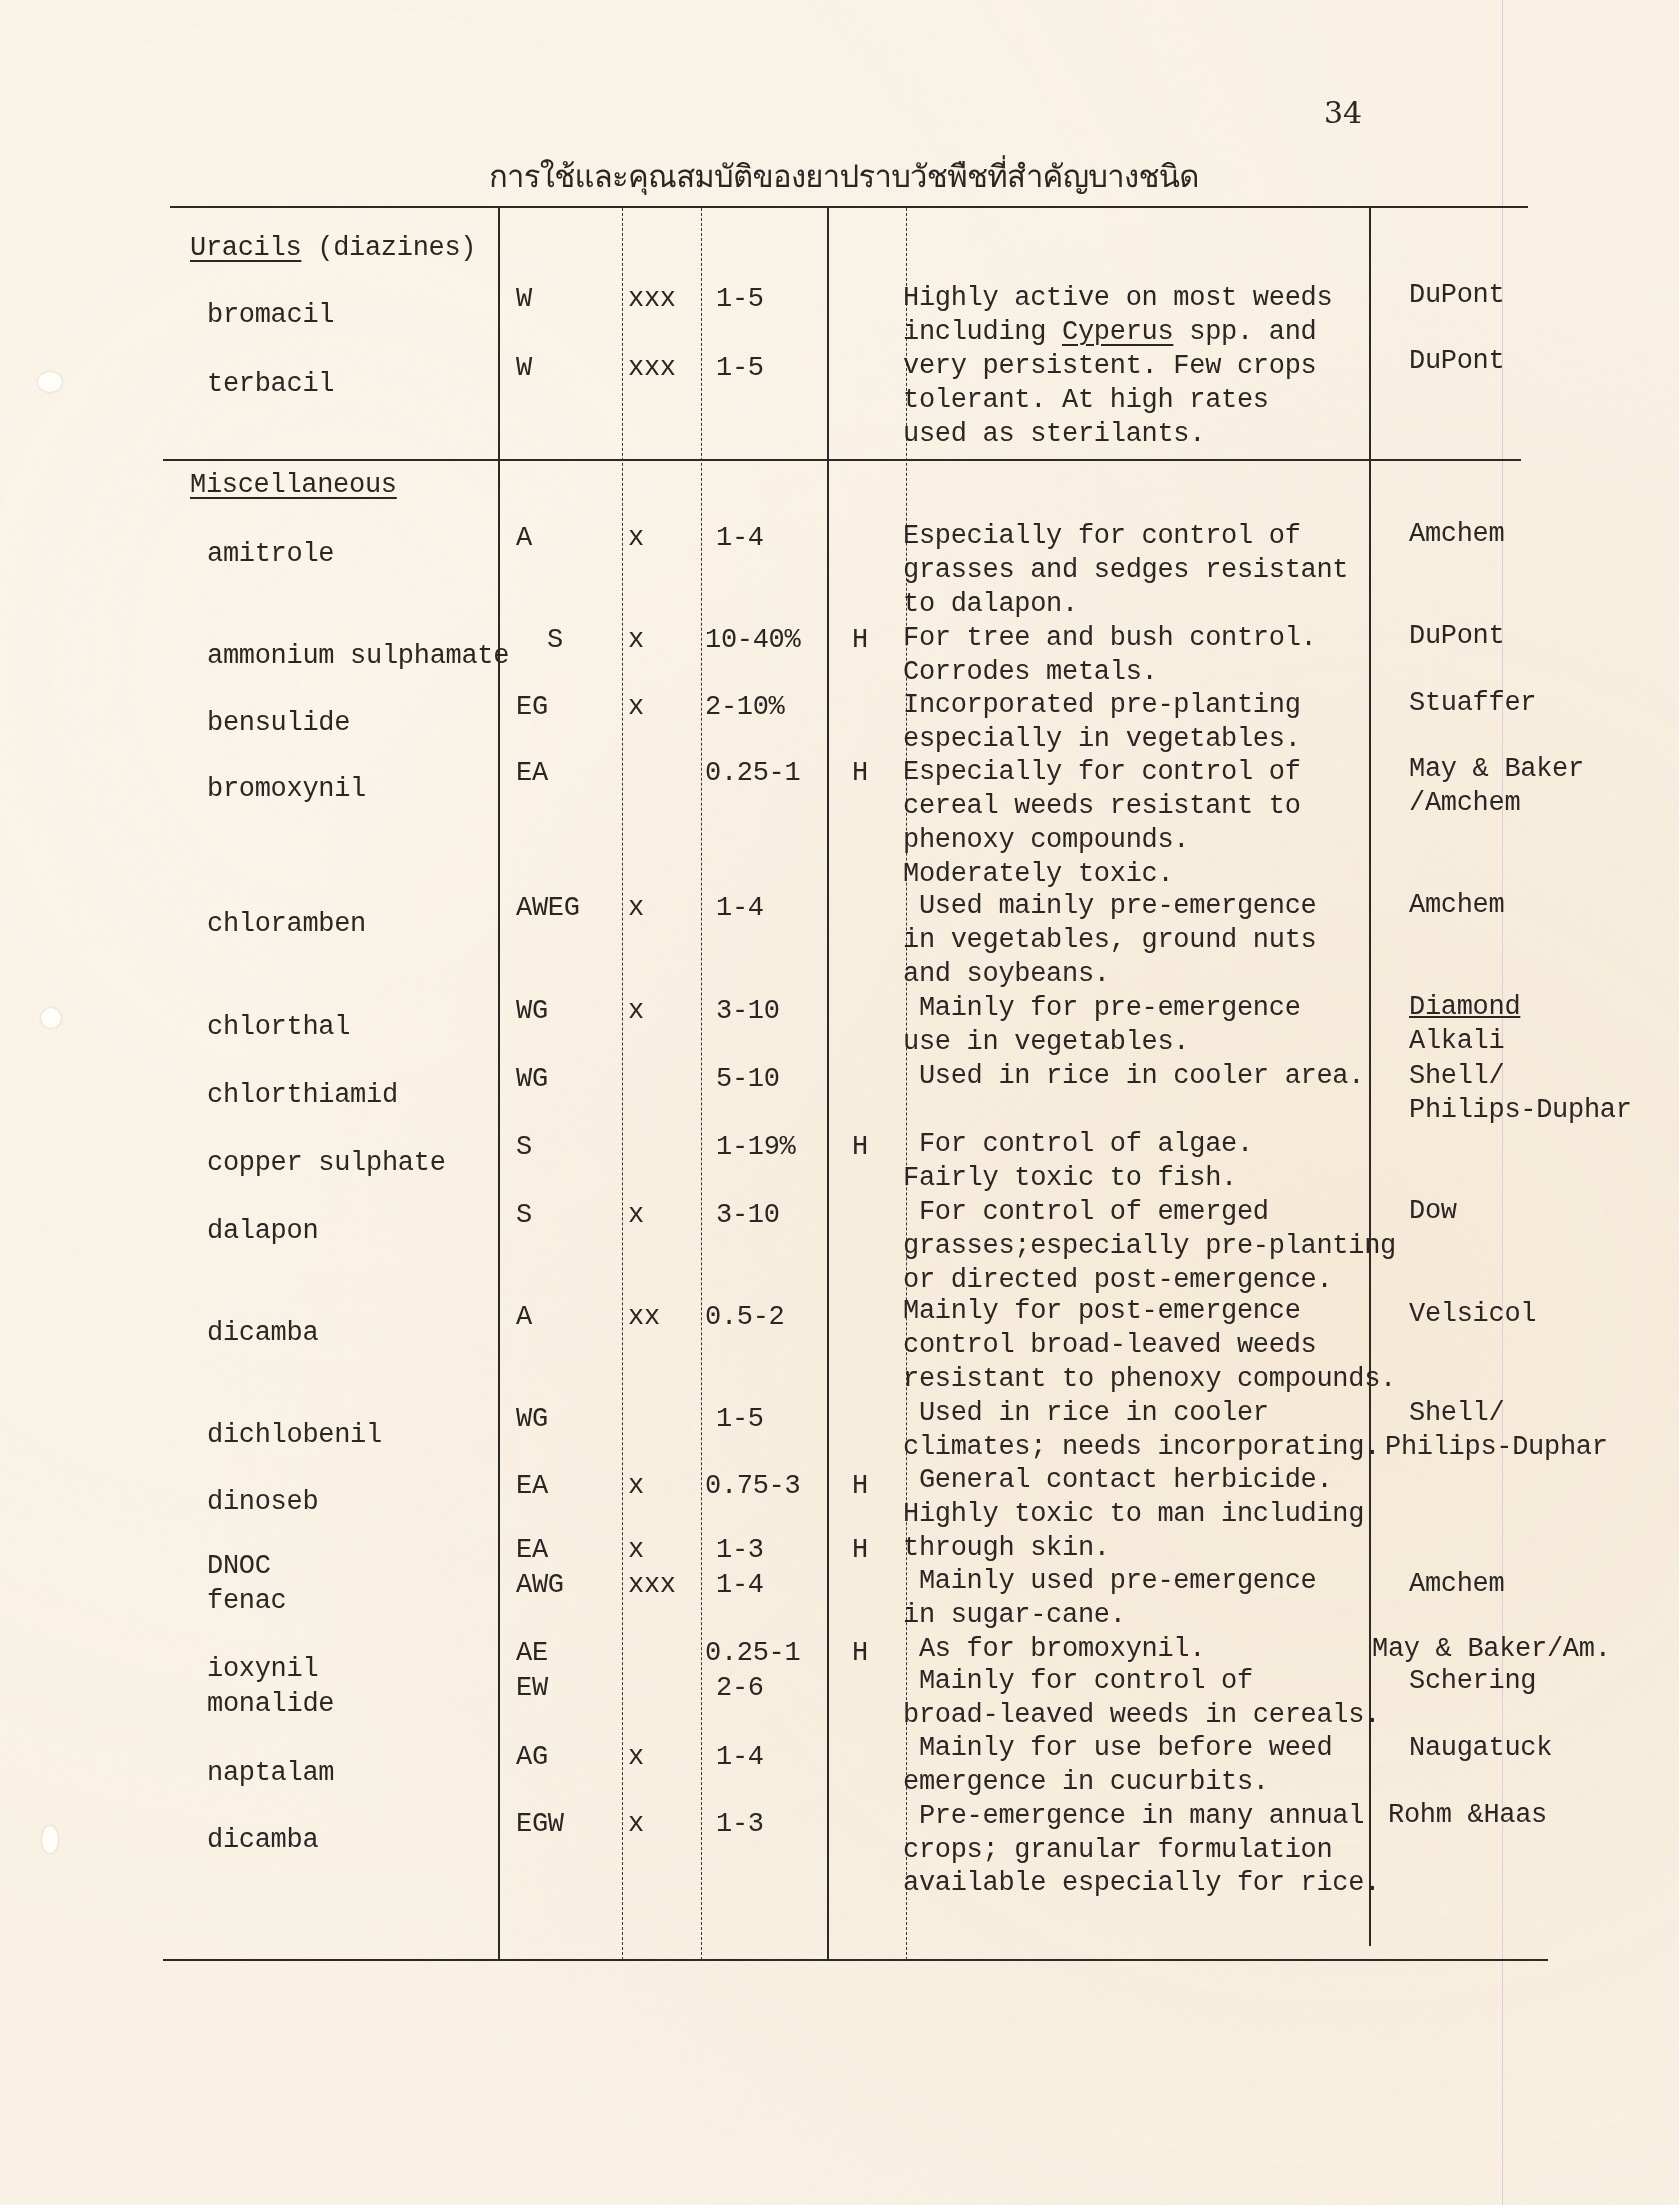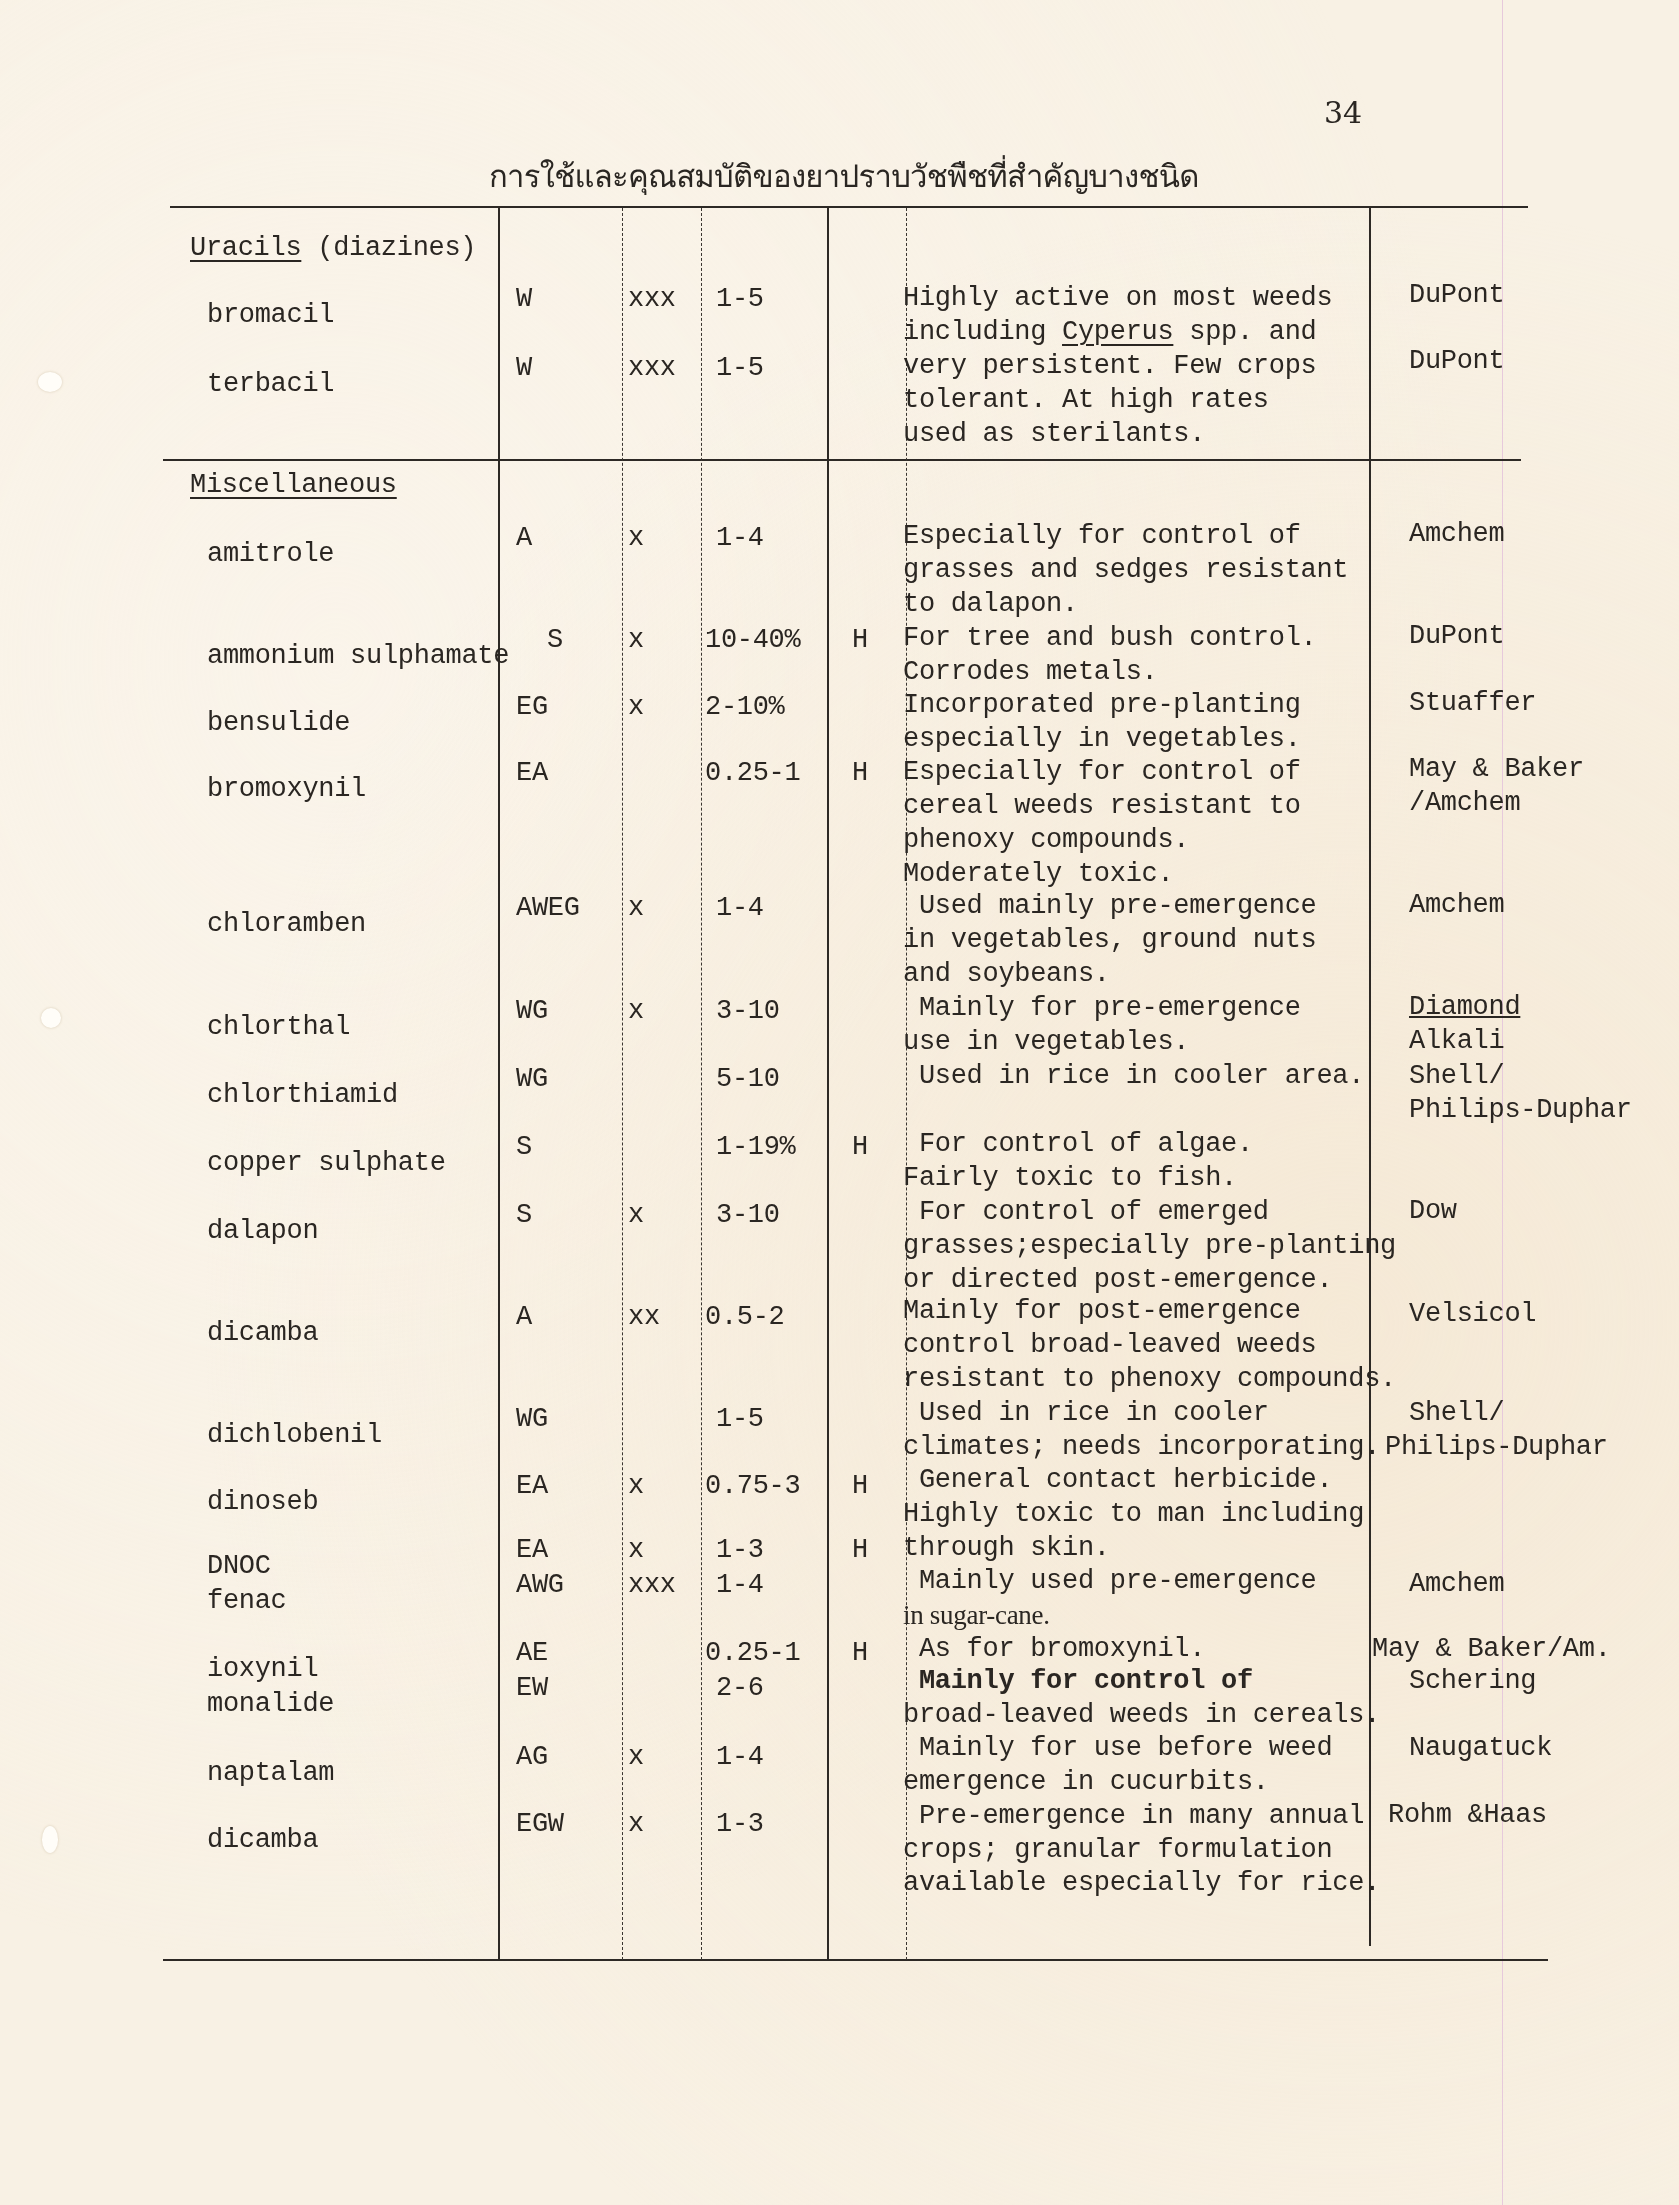--- a/index.html
+++ b/index.html
@@ -205,36 +205,36 @@
         <div class="abs t haz" style="top: 1533px;">H</div>
         <div class="abs t desc" style="top: 1497px;">Highly toxic to man including</div>
         <div class="abs t desc" style="top: 1531px;">through skin.</div>
       </div>
       <div>
         <div class="abs t name" style="top: 1568px;">fenac</div>
         <div class="abs t form" style="top: 1568px;">AWG</div>
         <div class="abs t act" style="top: 1568px;">xxx</div>
         <div class="abs t rate" style="top: 1568px;">1-4</div>
         <div class="abs t desc" style="top: 1564px;"> Mainly used pre-emergence</div>
-        <div class="abs t desc" style="top: 1598px; font-family: Liberation Serif, serif;">in sugar-cane.</div>
+        <div class="abs t desc" style="top: 1598px;">in sugar-cane.</div>
         <div class="abs t maker" style="top: 1567px;">Amchem</div>
       </div>
       <div>
         <div class="abs t name" style="top: 1636px;">ioxynil</div>
         <div class="abs t form" style="top: 1636px;">AE</div>
         <div class="abs t rate" style="top: 1636px; left: 705px;">0.25-1</div>
         <div class="abs t haz" style="top: 1636px;">H</div>
         <div class="abs t desc" style="top: 1632px;"> As for bromoxynil.</div>
         <div class="abs t maker" style="top: 1632px; left: 1372px;">May &amp; Baker/Am.</div>
       </div>
       <div>
         <div class="abs t name" style="top: 1671px;">monalide</div>
         <div class="abs t form" style="top: 1671px;">EW</div>
         <div class="abs t rate" style="top: 1671px;">2-6</div>
-        <div class="abs t desc" style="top: 1664px; font-weight: bold;"> Mainly for control of</div>
+        <div class="abs t desc" style="top: 1664px;"> Mainly for control of</div>
         <div class="abs t desc" style="top: 1698px;">broad-leaved weeds in cereals.</div>
         <div class="abs t maker" style="top: 1664px; left: 1409px;">Schering</div>
       </div>
       <div>
         <div class="abs t name" style="top: 1740px;">naptalam</div>
         <div class="abs t form" style="top: 1740px;">AG</div>
         <div class="abs t act" style="top: 1740px;">x</div>
         <div class="abs t rate" style="top: 1740px;">1-4</div>
         <div class="abs t desc" style="top: 1731px;"> Mainly for use before weed</div>
         <div class="abs t desc" style="top: 1765px;">emergence in cucurbits.</div>

